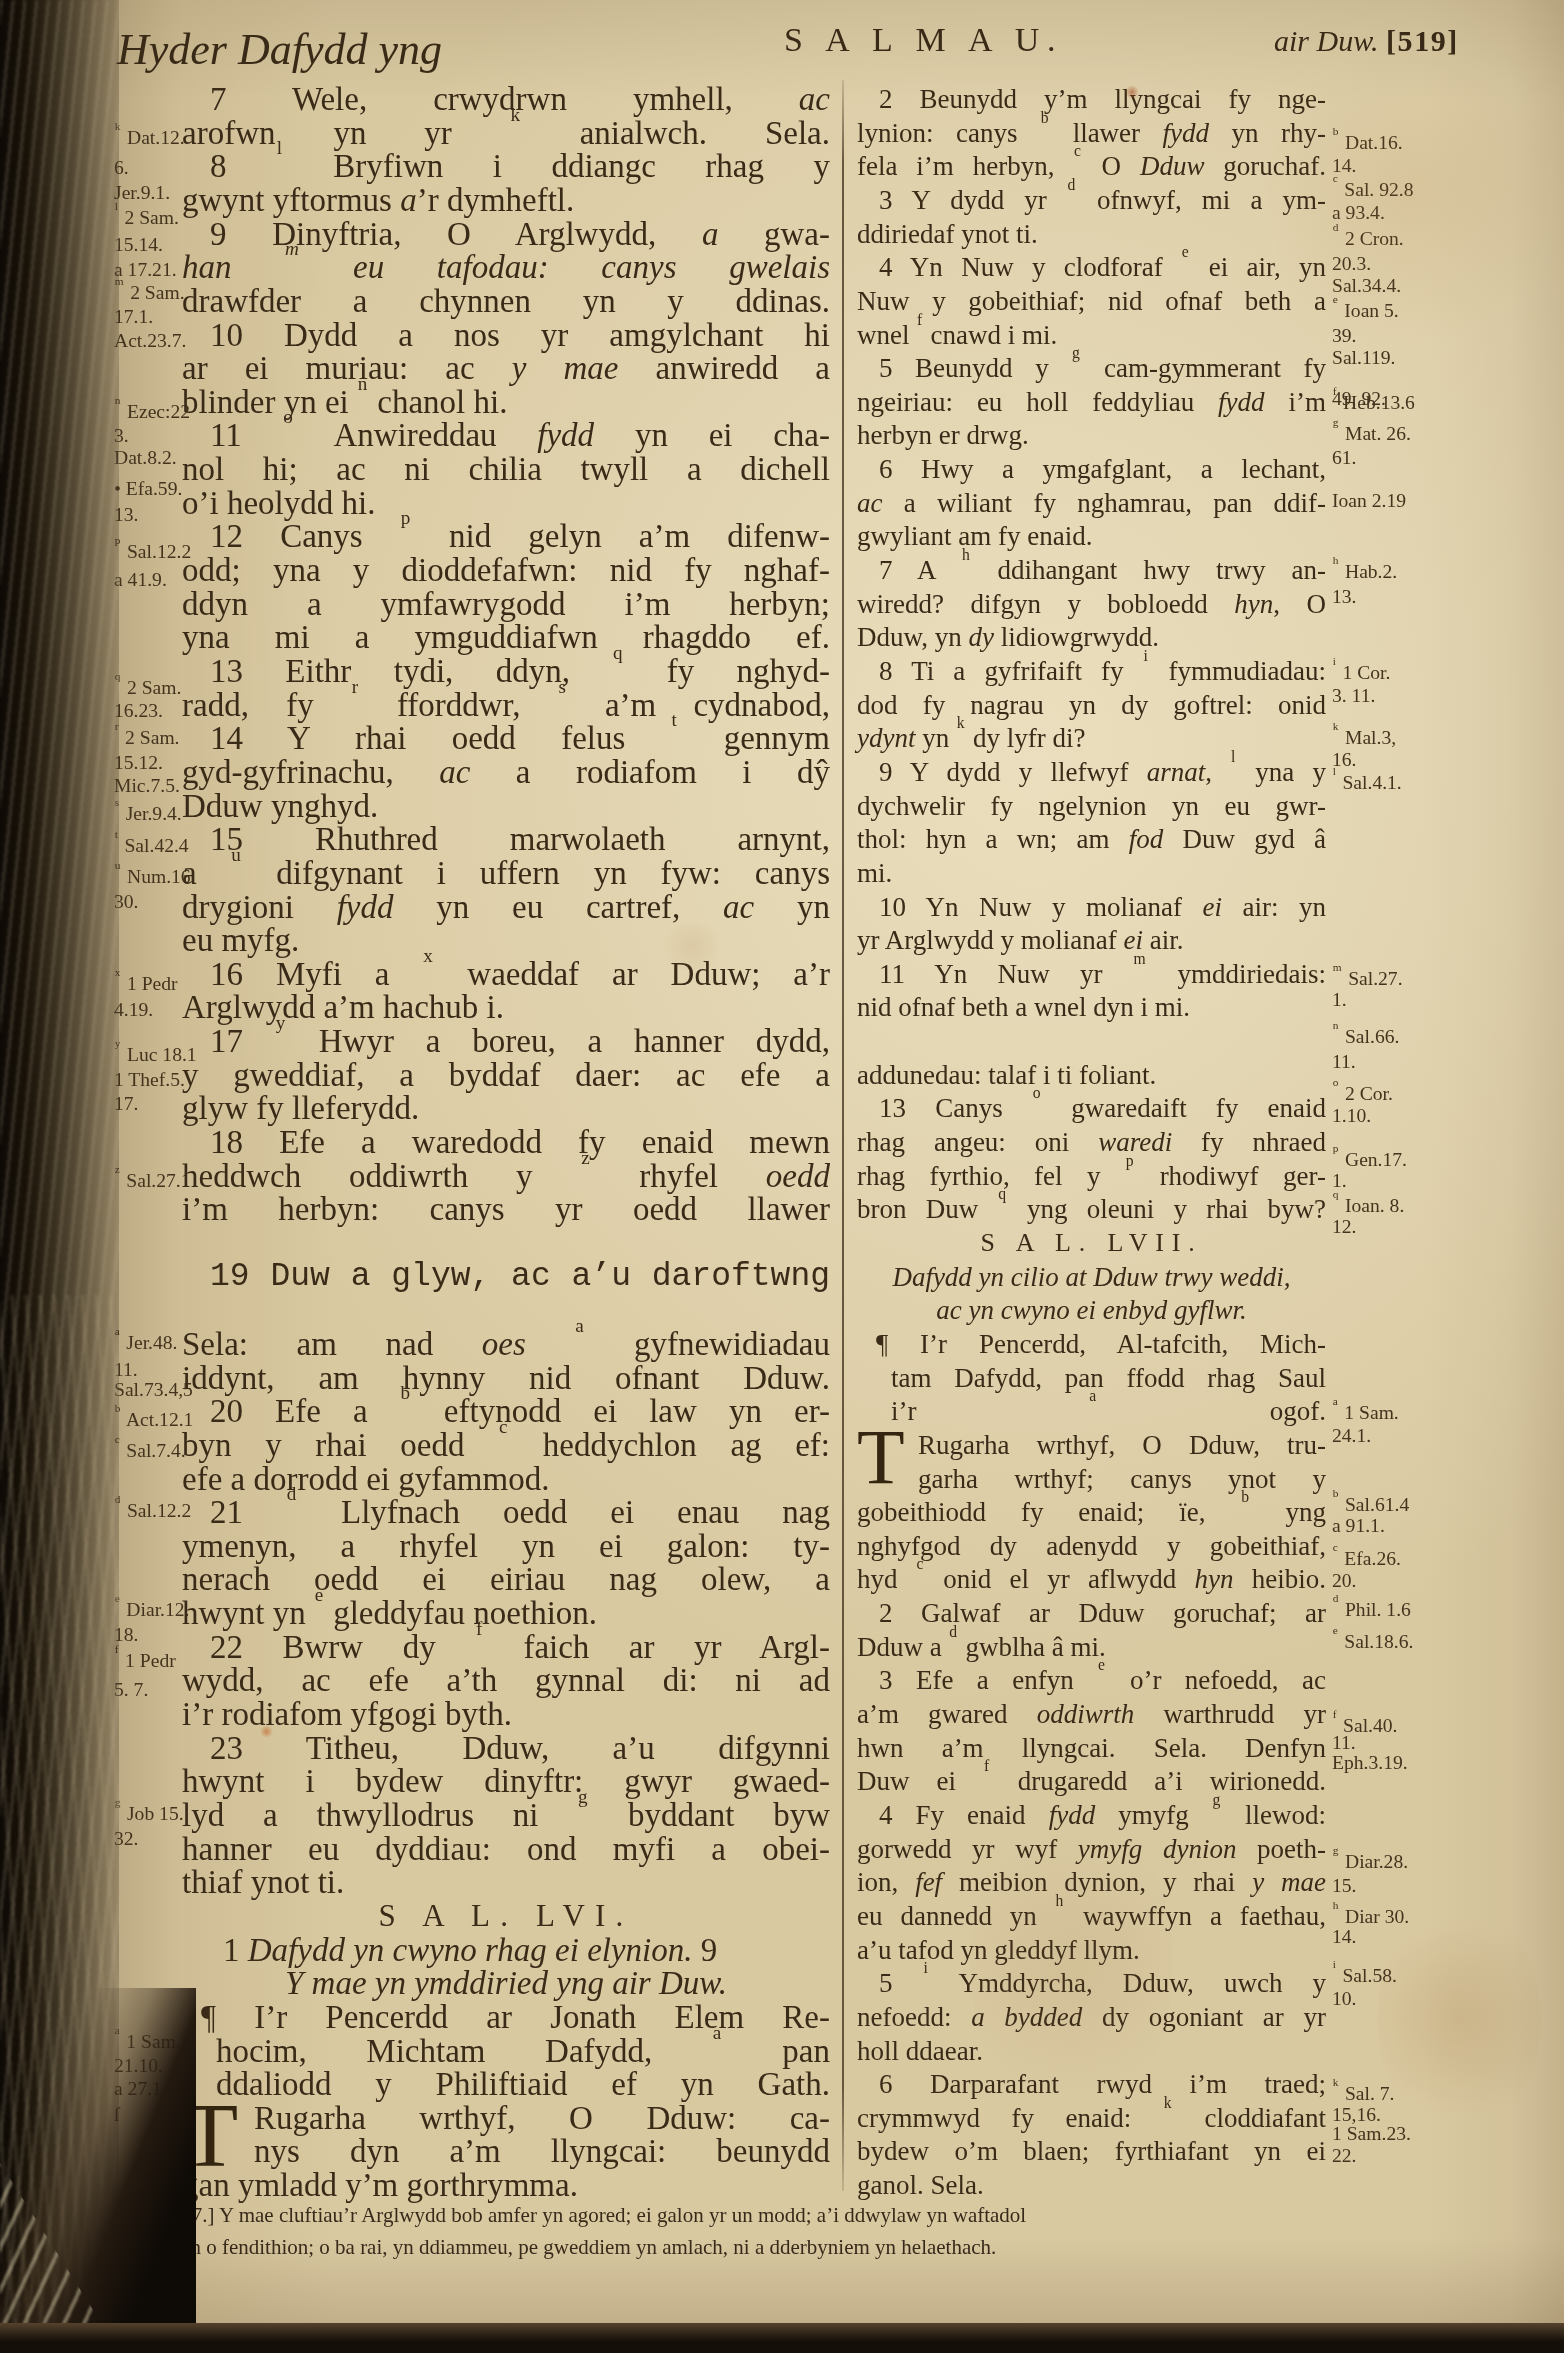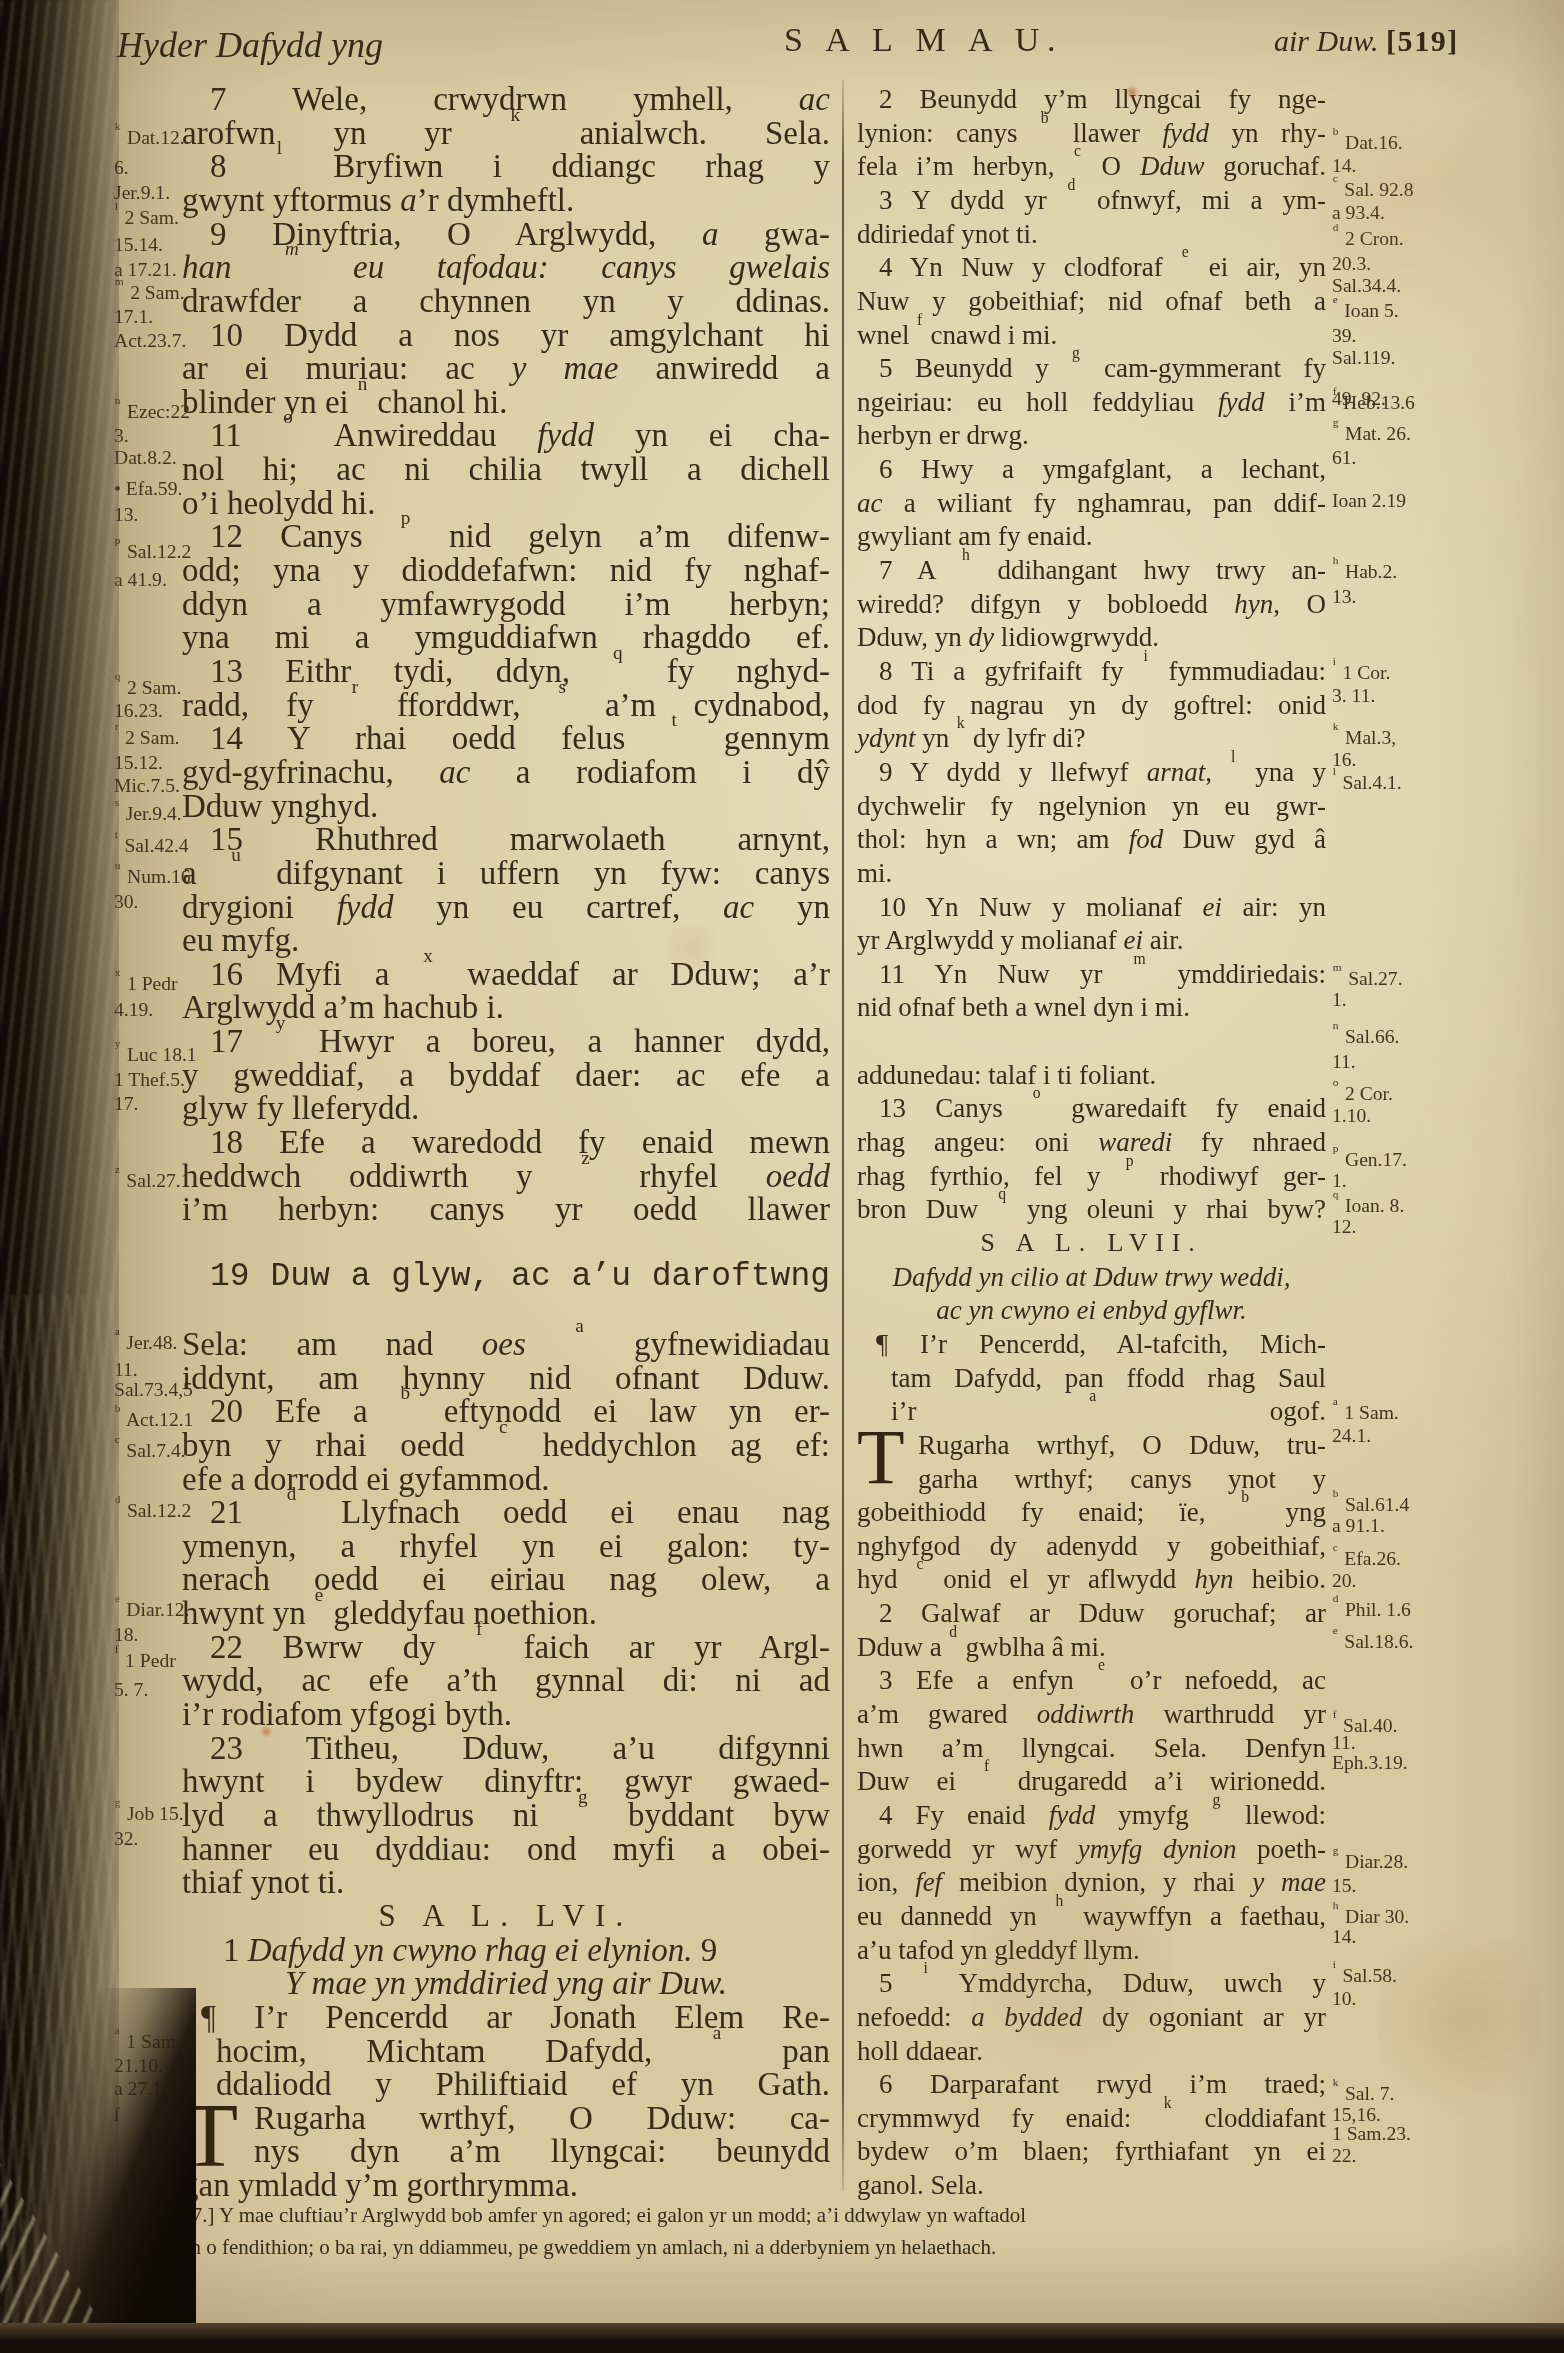--- a/index.html
+++ b/index.html
@@ -37,21 +37,21 @@
   .stain{position:absolute;border-radius:50%;pointer-events:none;}
   .s1{left:1125px;top:85px;width:14px;height:14px;background:radial-gradient(circle,rgba(158,62,22,0.55),rgba(158,62,22,0) 70%);}
   .s2{left:1377px;top:1901px;width:164px;height:235px;background:radial-gradient(circle,rgba(150,92,38,0.16),rgba(150,92,38,0) 70%);}
   .s3{left:260px;top:1725px;width:12.5px;height:12.5px;background:radial-gradient(circle,rgba(190,92,30,0.6),rgba(190,92,30,0) 70%);}
   .s4{left:970px;top:1800px;width:203px;height:329px;background:radial-gradient(circle,rgba(140,105,55,0.10),rgba(140,105,55,0) 70%);}
   .s5{left:1268px;top:31px;width:282px;height:329px;background:radial-gradient(circle,rgba(170,120,60,0.12),rgba(170,120,60,0) 70%);}
   .s6{left:657px;top:923px;width:70px;height:47px;background:radial-gradient(circle,rgba(150,100,50,0.10),rgba(150,100,50,0) 70%);}
 
   
   .hdr{position:absolute;top:19px;left:0;right:0;height:47px;color:#392a17;}
-  .h-left{position:absolute;left:117px;top:4.7px;font-style:italic;font-size:36px;}
+  .h-left{position:absolute;left:117px;top:4.7px;font-style:italic;font-size:44px;}
   .h-center{position:absolute;left:784px;top:1.6px;font-size:34px;letter-spacing:7.8px;}
   .h-right{position:absolute;left:1274px;top:4.7px;font-size:30px;}
   .h-right i{font-style:italic;}
   .h-right b{font-weight:bold;font-style:normal;letter-spacing:1.6px;}
 
   
   .col{position:absolute;color:#3a2b18;}
   #col-left{left:182px;top:82px;width:648px;height:2122px;font-size:33px;}
   #col-right{left:857px;top:82px;width:469px;height:2122px;font-size:27px;}
   .ln{position:absolute;left:0;right:0;height:34px;line-height:34px;}

